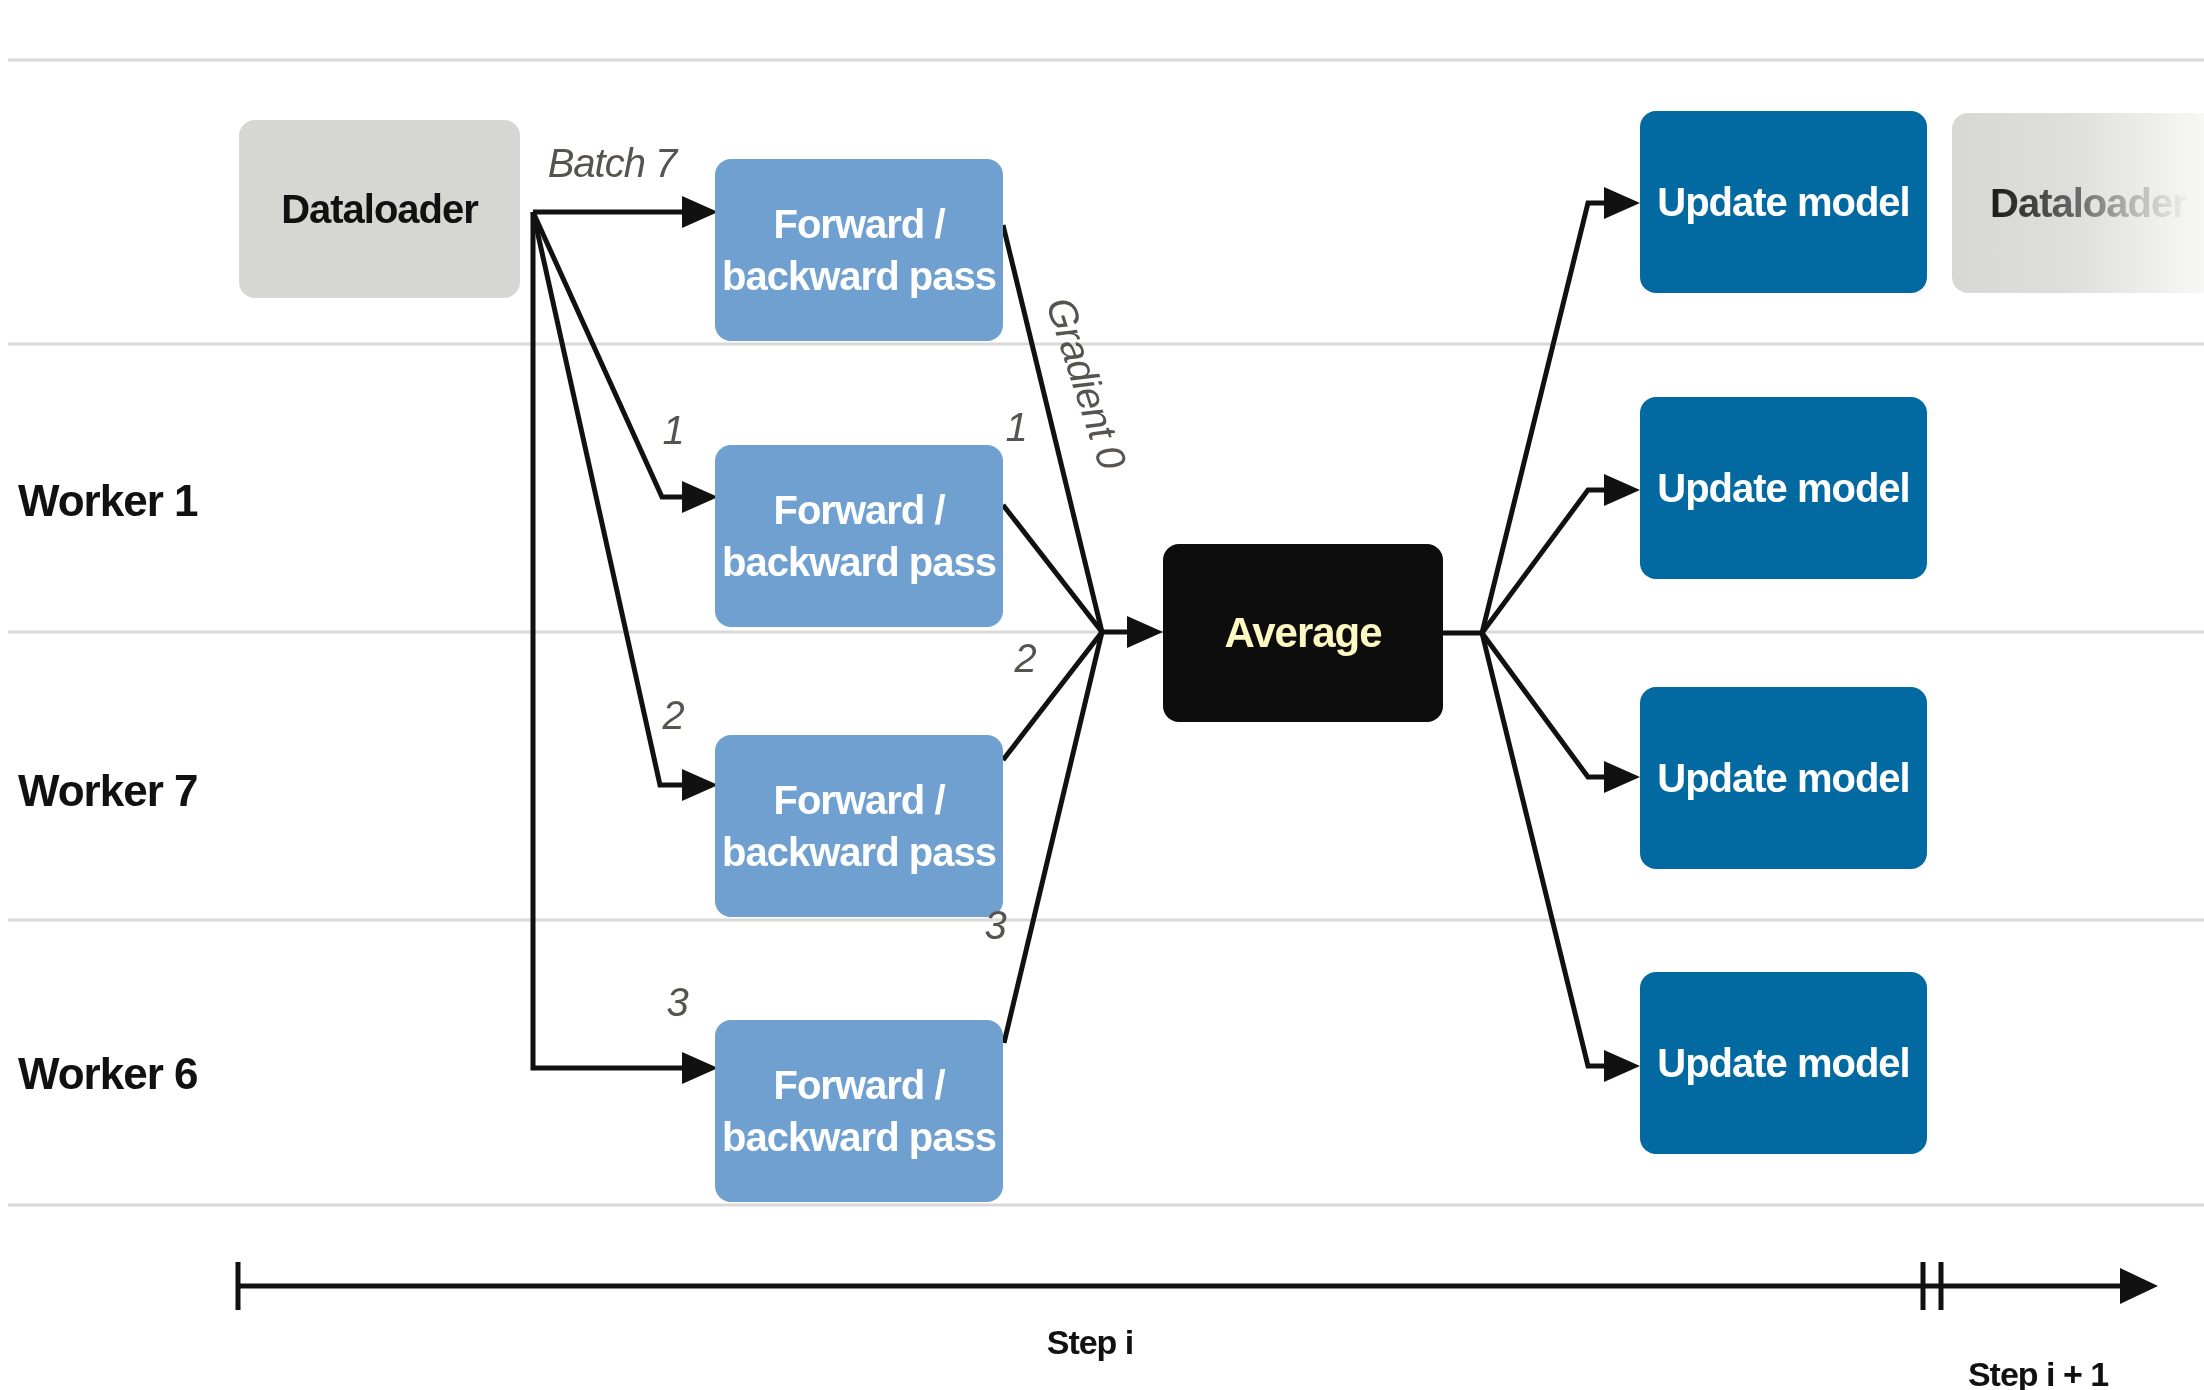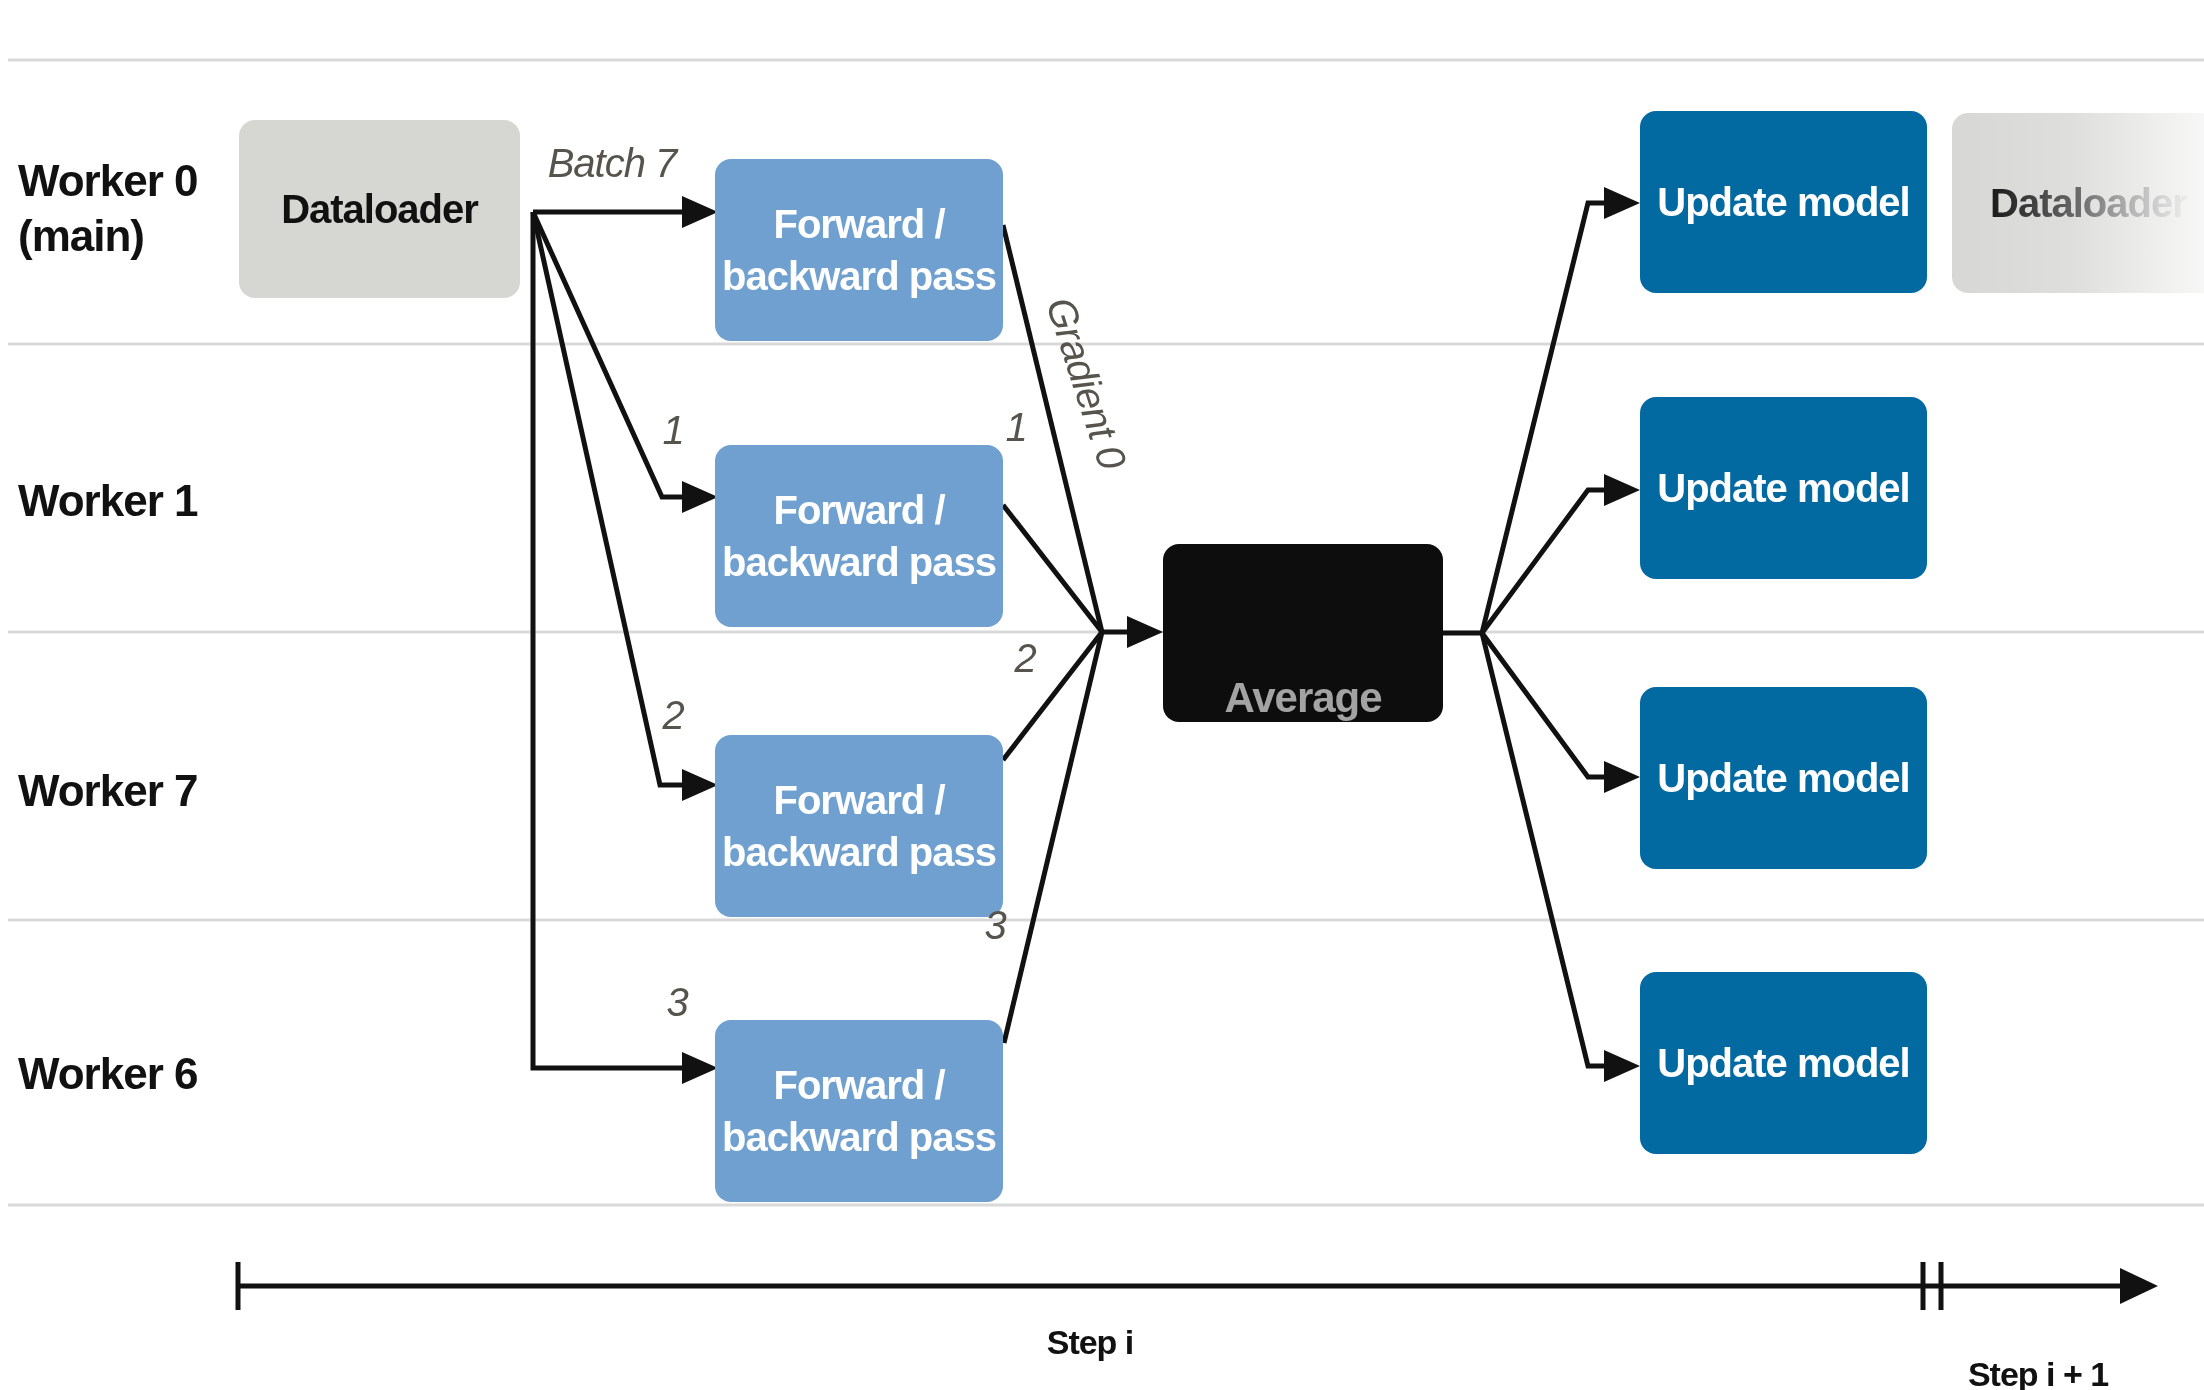--- a/index.html
+++ b/index.html
@@ -12,21 +12,21 @@
   .wire{stroke:#111111;stroke-width:5;fill:none;}
   .head{fill:#111111;stroke:none;}
   .box{
     position:absolute;z-index:2;border-radius:16px;
     display:flex;align-items:center;justify-content:center;text-align:center;
     font-weight:bold;letter-spacing:-1px;
   }
   .box-blue{background:#6fa0cf;color:#ffffff;font-size:40px;line-height:52px;margin-top:48px;}
   .box-red{background:#0369a1;color:#ffffff;font-size:40px;}
   .box-gray{background:#d6d6d3;color:#111111;font-size:40px;}
-  .box-black{background:#0d0d0d;color:#a3a3a3;font-size:42px;align-items:flex-end;}
+  .box-black{background:#0d0d0d;color:#fef9c3;font-size:42px;}
   .box-fade{
     background:linear-gradient(90deg,#d7d7d5 0%,#dededd 40%,#f2f2f1 75%,#ffffff 100%);
   }
   .fade-text{
     font-weight:bold;font-size:40px;letter-spacing:-1px;
     background:linear-gradient(90deg,#1a1a1a 0%,#6a6a6a 45%,#b5b5b5 72%,#ededec 100%);
     -webkit-background-clip:text;background-clip:text;color:transparent;
   }
   .worker-label{
     position:absolute;z-index:2;left:18px;color:#111111;
@@ -91,24 +91,20 @@
 
     <g>
       <path class="wire" d="M238,1286 H2120"></path>
       <polygon class="head" points="2158,1286 2120,1268 2120,1304"></polygon>
       <path class="wire" d="M238,1262 V1310"></path>
       <path class="wire" d="M1923,1262 V1310"></path>
       <path class="wire" d="M1941,1262 V1310"></path>
     </g>
   </svg>
 
-  <div class="worker-label" style="top:153px;">
-    <div>Worker 0</div>
-    <div>(main)</div>
-  </div>
   <div class="worker-label" style="top:473px;">Worker 1</div>
   <div class="worker-label" style="top:763px;">Worker 7</div>
   <div class="worker-label" style="top:1046px;">Worker 6</div>
 
   <div class="box box-gray" style="left:239px;top:120px;width:281px;height:178px;">
     <span>Dataloader</span>
   </div>
 
   <div class="box box-blue" style="left:715px;top:111px;width:288px;height:182px;">
     <div>

